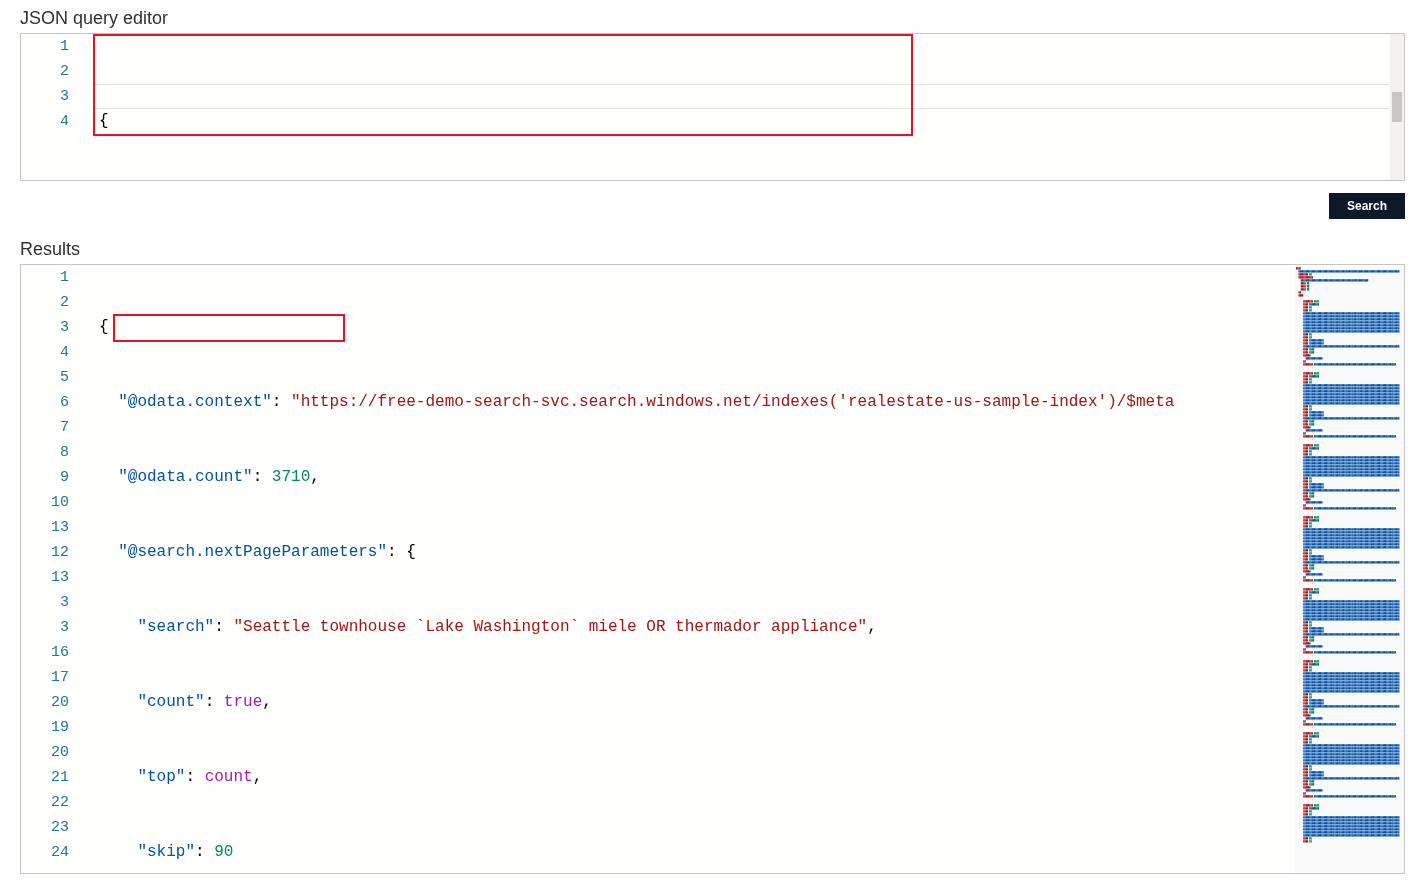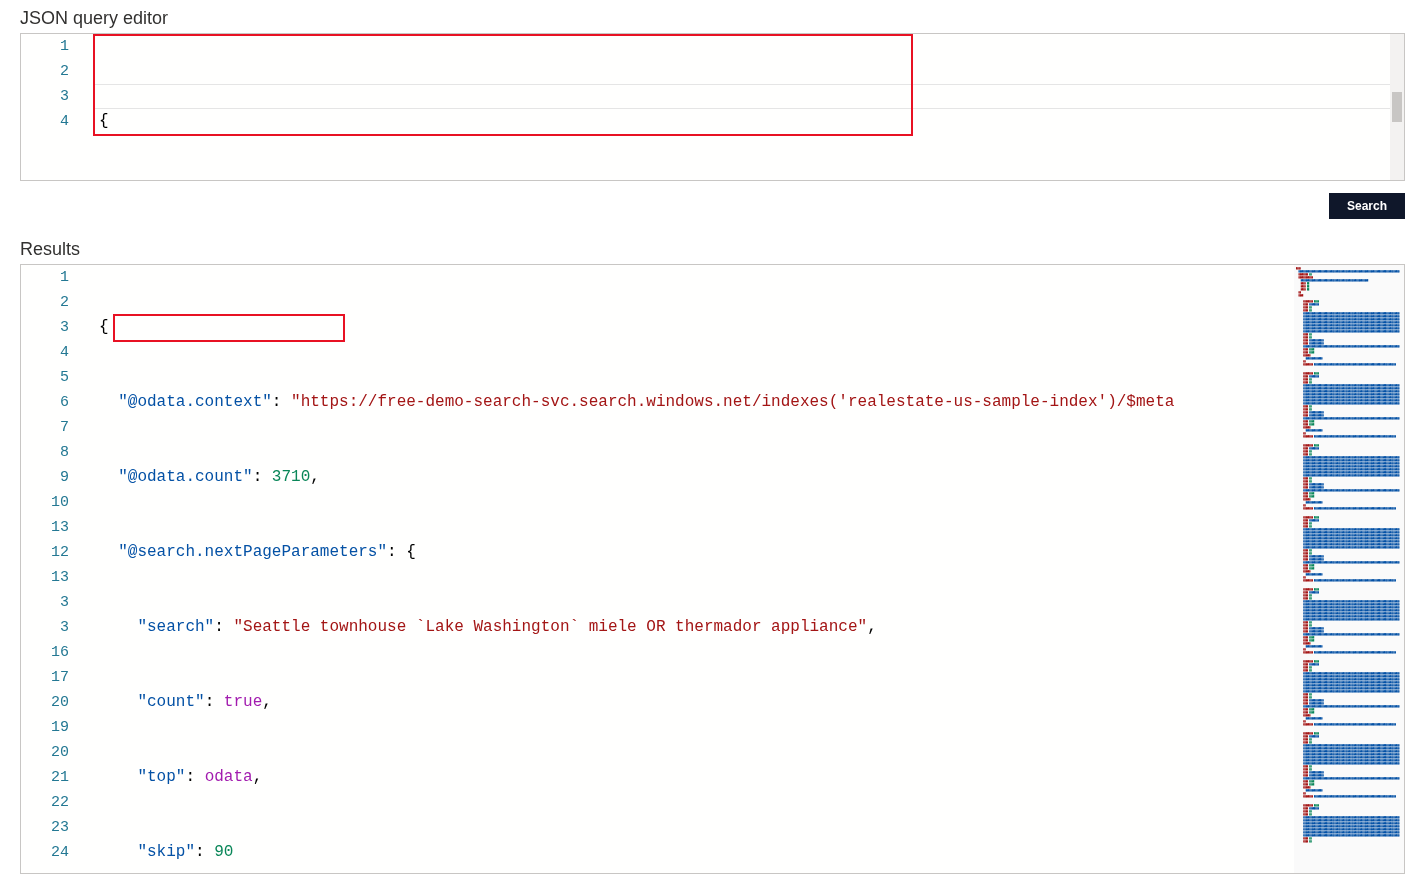--- a/index.html
+++ b/index.html
@@ -176,21 +176,21 @@
       <div class="ln">23</div>
       <div class="ln">24</div>
     </div>
     <div class="code" style="padding-right:110px">
       <div class="code-line"><span class="punc">{</span></div>
       <div class="code-line">  <span class="key">"@odata.context"</span><span class="punc">: </span><span class="str">"https://free-demo-search-svc.search.windows.net/indexes('realestate-us-sample-index')/$meta</span></div>
       <div class="code-line">  <span class="key">"@odata.count"</span><span class="punc">: </span><span class="num">3710</span><span class="punc">,</span></div>
       <div class="code-line">  <span class="key">"@search.nextPageParameters"</span><span class="punc">: </span><span class="punc">{</span></div>
       <div class="code-line">    <span class="key">"search"</span><span class="punc">: </span><span class="str">"Seattle townhouse `Lake Washington` miele OR thermador appliance"</span><span class="punc">,</span></div>
       <div class="code-line">    <span class="key">"count"</span><span class="punc">: </span><span class="kw">true</span><span class="punc">,</span></div>
-      <div class="code-line">    <span class="key">"top"</span><span class="punc">: </span><span class="kw">odata</span><span class="punc">,</span></div>
+      <div class="code-line">    <span class="key">"top"</span><span class="punc">: </span><span class="kw">count</span><span class="punc">,</span></div>
       <div class="code-line">    <span class="key">"skip"</span><span class="punc">: </span><span class="num">90</span></div>
       
       
       
       
       
       
       
       
       

